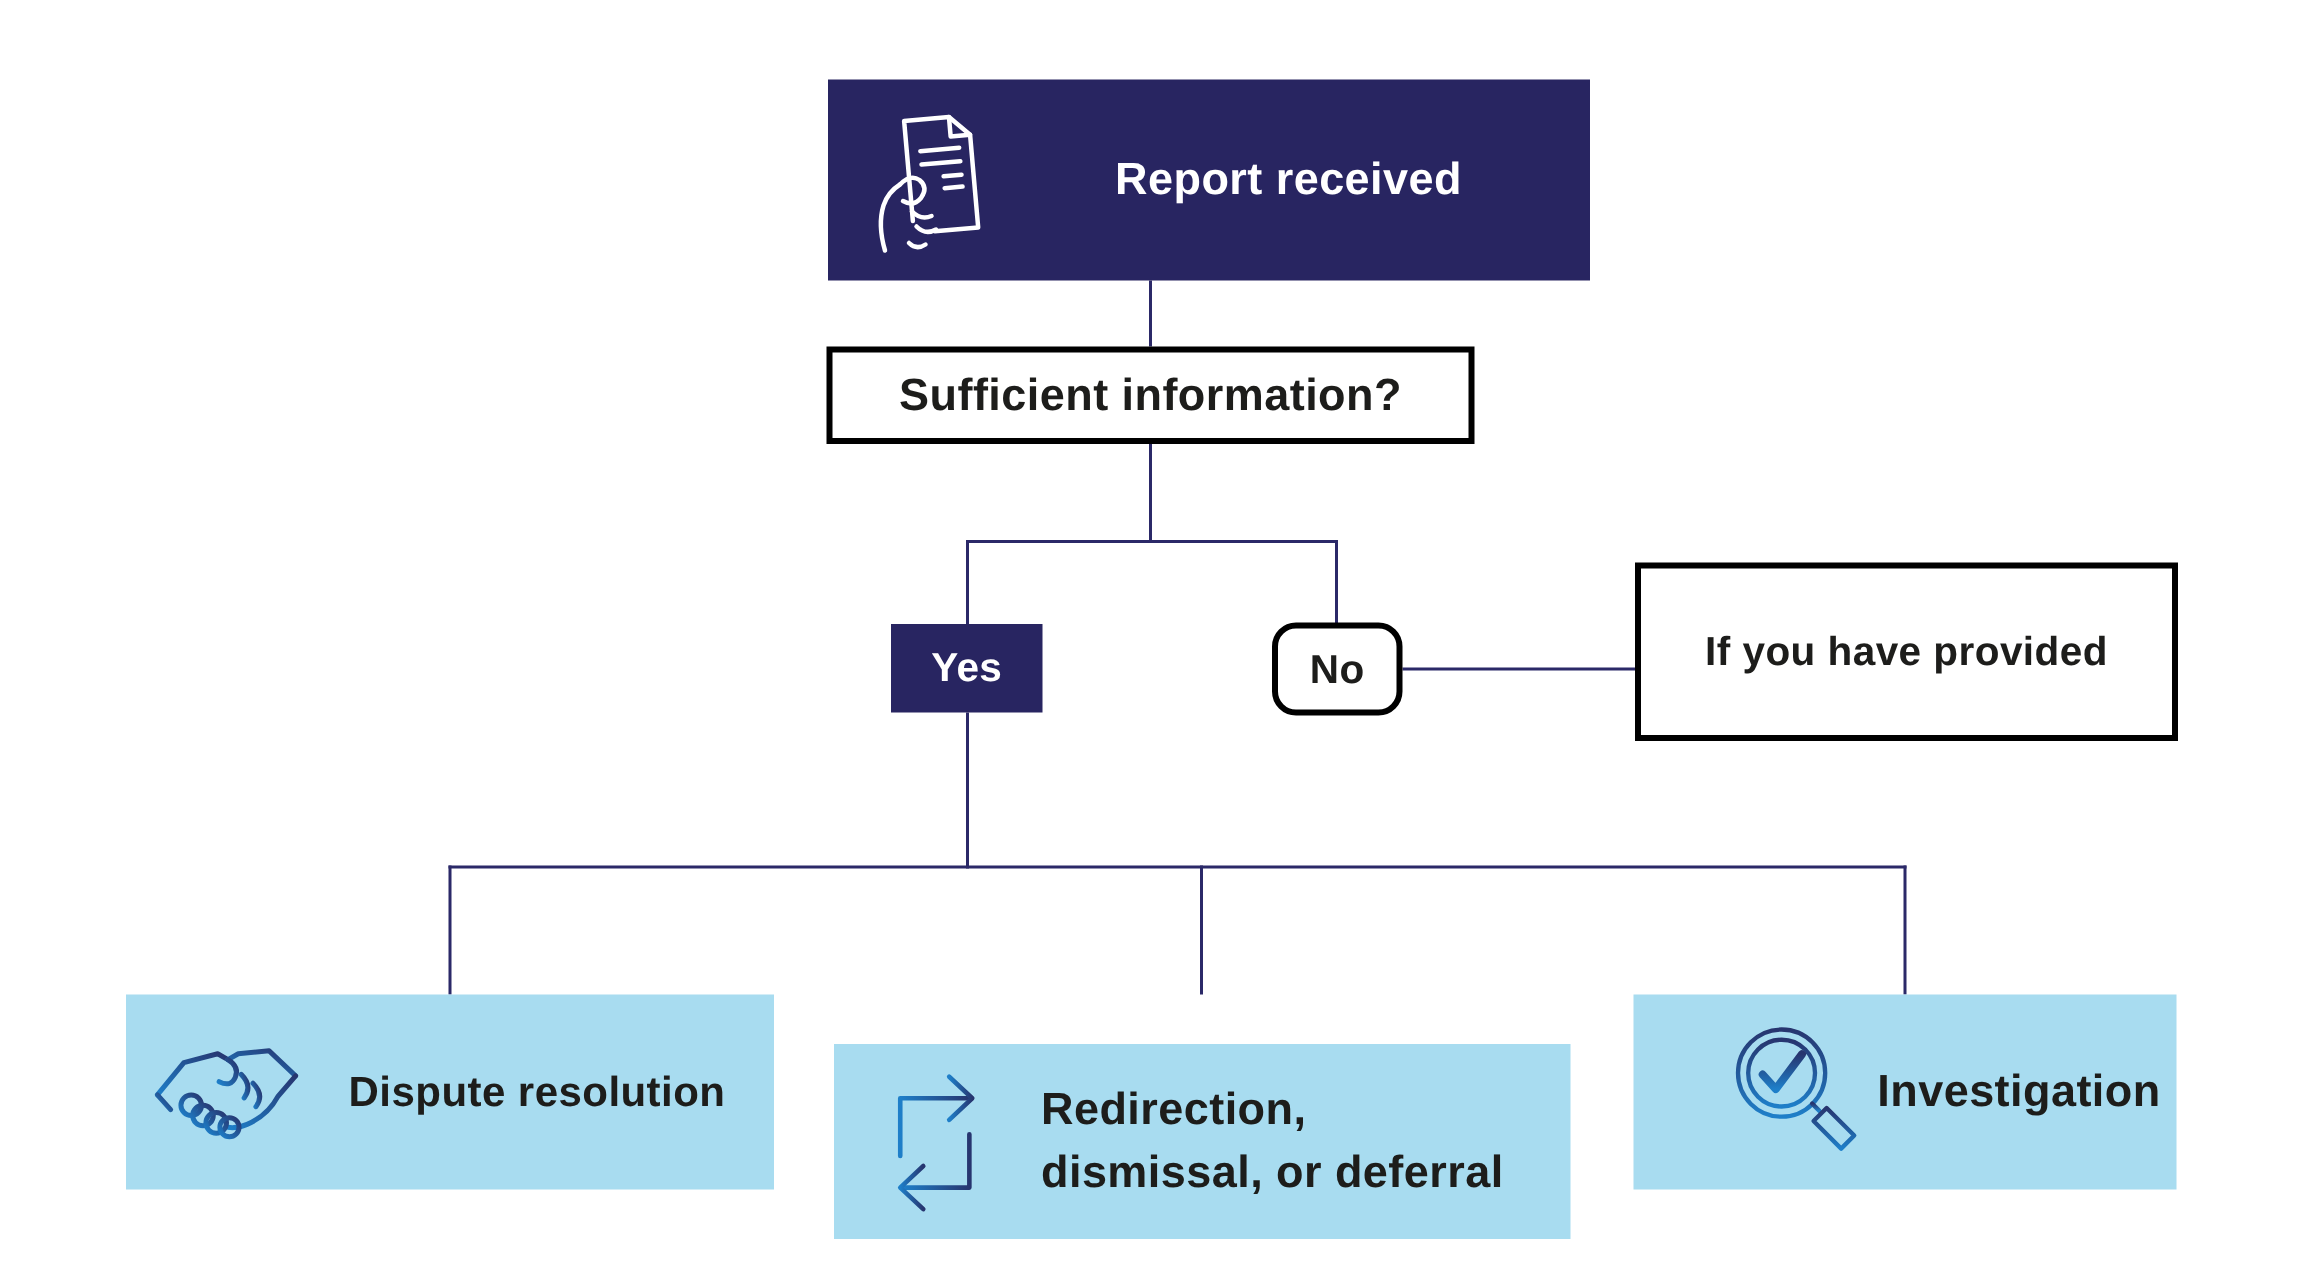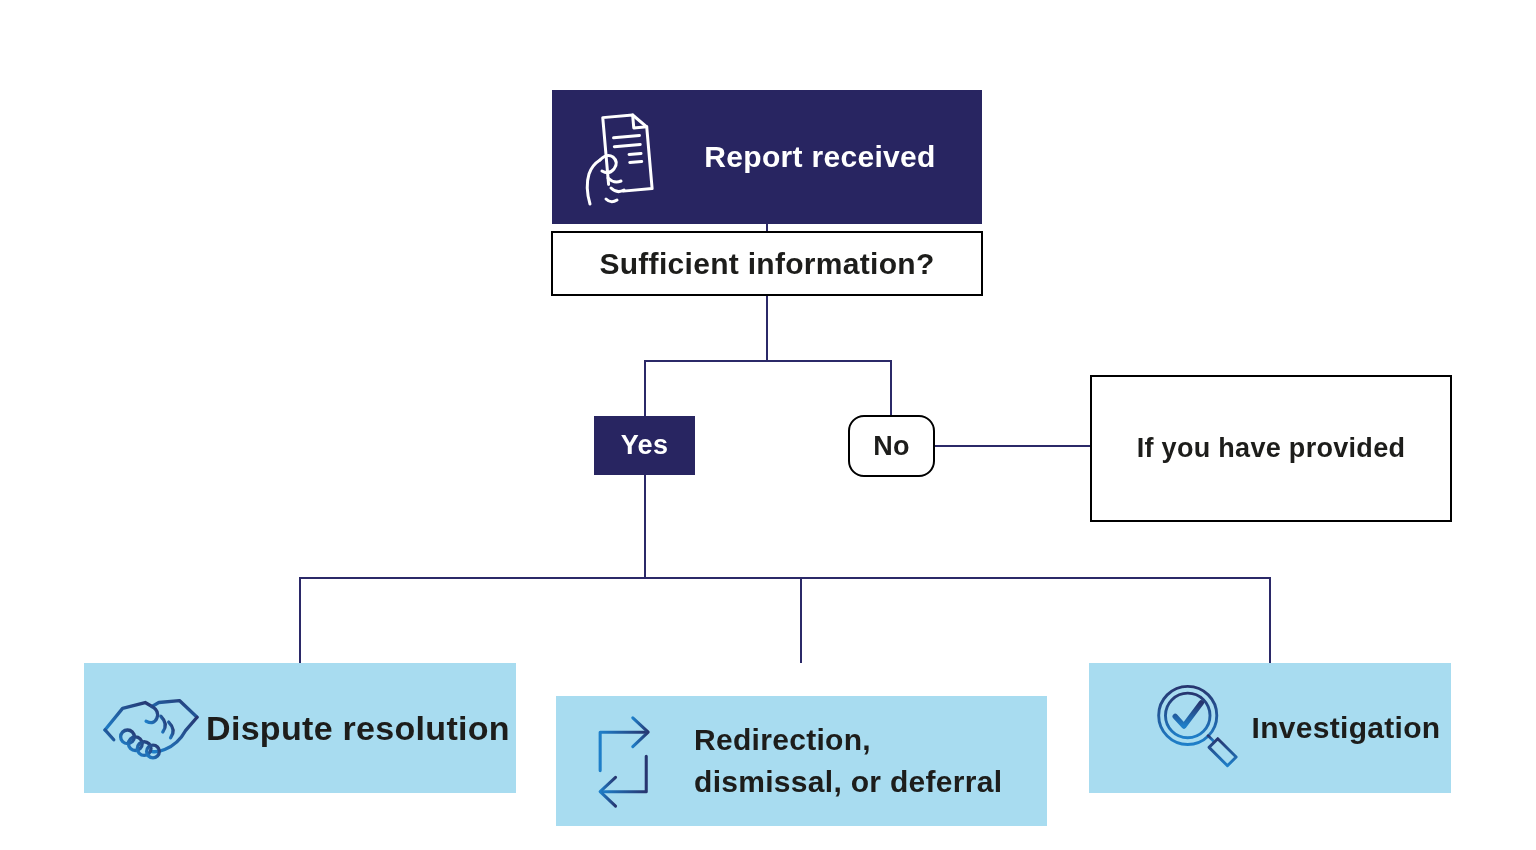--- a/index.html
+++ b/index.html
@@ -18,32 +18,32 @@
   .node {
     position: absolute;
     box-sizing: border-box;
     display: flex;
     align-items: center;
     justify-content: center;
     font-weight: 600;
     letter-spacing: 0.3px;
   }
   .node--navy { background: #282561; color: #ffffff; }
-  .node--outline { background: #ffffff; border: 2px solid #000000; color: #1d1d1b; }
+  .node--outline { background: #ffffff; border: 4px solid #000000; color: #1d1d1b; }
   .node--blue { background: #a8dcf0; color: #1d1d1b; }
 
   
-  #box-report   { left: 552px; top: 53px;  width: 430px; height: 134px; font-size: 30px; justify-content: flex-start; margin-top: 37px; }
+  #box-report   { left: 552px; top: 53px;  width: 508px; height: 134px; font-size: 30px; justify-content: flex-start; }
   #box-report .label { flex: 1; text-align: center; padding-right: 8px; }
   #box-question { left: 551px; top: 231px; width: 432px; height: 65px;  font-size: 30px; }
   #box-yes      { left: 594px; top: 416px; width: 101px; height: 59px;  font-size: 27px; }
   #box-no       { left: 848px; top: 415px; width: 87px;  height: 62px;  font-size: 27px; border-radius: 16px; }
-  #box-note     { left: 1090px; top: 375px; width: 362px; height: 147px; font-size: 27px;
+  #box-note     { left: 1090px; top: 375px; width: 362px; height: 119px; font-size: 27px;
                   flex-direction: column; line-height: 41px; text-align: center; }
-  #box-out1     { left: 84px;   top: 663px; width: 432px; height: 130px; font-size: 34px; justify-content: center; }
+  #box-out1     { left: 84px;   top: 663px; width: 432px; height: 130px; font-size: 28px; justify-content: center; }
   #box-out2     { left: 556px;  top: 663px; width: 491px; height: 130px; font-size: 30px; justify-content: flex-start; margin-top: 33px; }
   #box-out3     { left: 1089px; top: 663px; width: 362px; height: 130px; font-size: 30px; justify-content: flex-start; padding-left: 40px; }
 
   #box-out1 .label, #box-out3 .label { flex: 1; text-align: center; }
   #box-out2 .label { margin-left: 28px; line-height: 42px; text-align: left; }
   .label-line { display: block; }
 
   .icon-doc       { margin-left: 28px; }
   .icon-handshake { margin-left: 18px; }
   .icon-redirect  { margin-left: 34px; }

